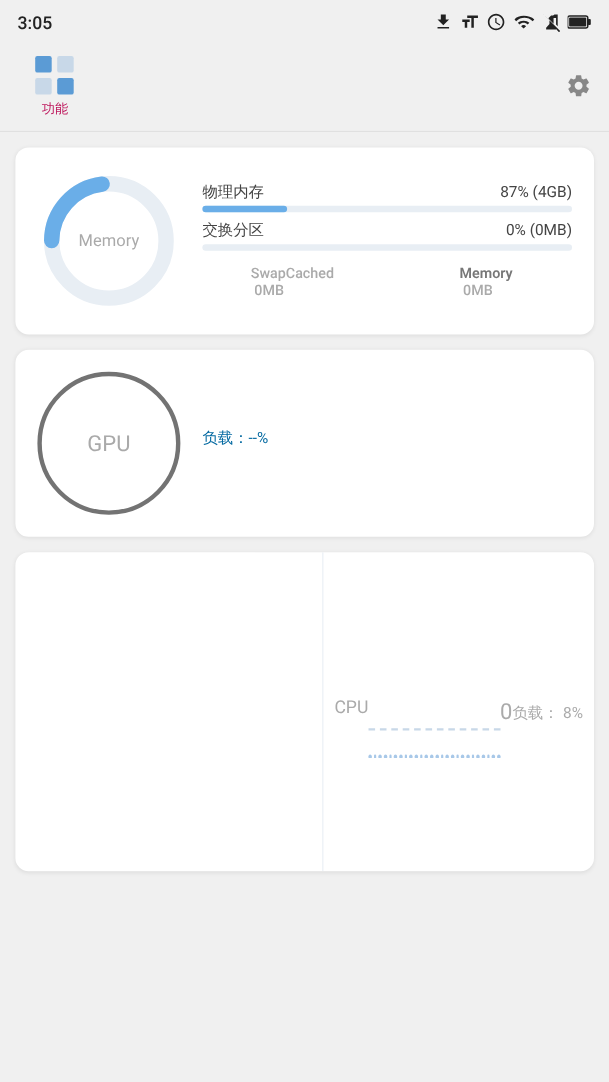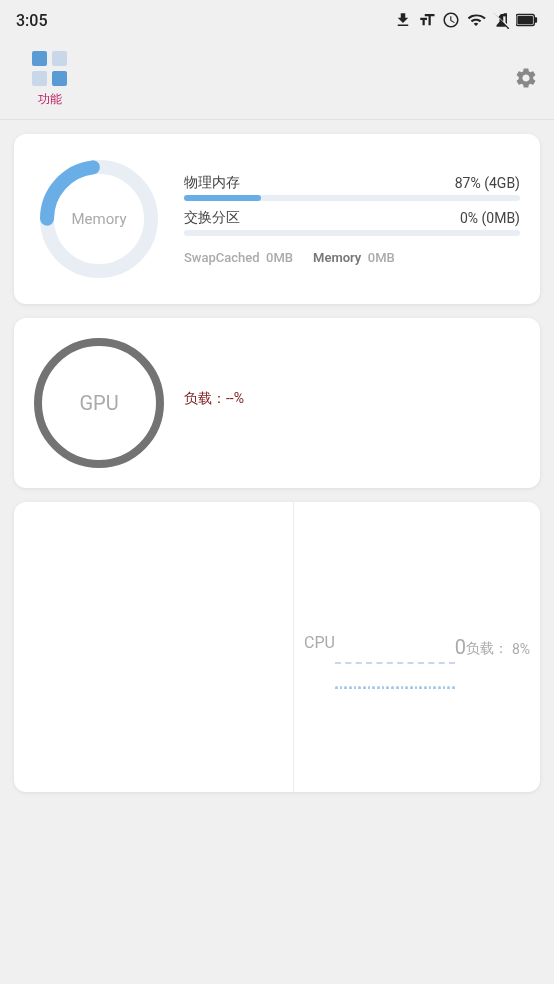--- a/index.html
+++ b/index.html
@@ -170,34 +170,35 @@
       gap: 20px;
       margin-top: 6px;
     }
     .mem-extra-item {
       font-size: 13px;
       color: #888;
     }
     .mem-extra-item span {
       font-weight: 500;
       color: #aaa;
+      margin-left: 44px;
     }
 
     
     .gpu-card {
       display: flex;
       align-items: center;
       gap: 20px;
       min-height: 160px;
     }
     .gpu-circle {
       width: 130px;
       height: 130px;
       border-radius: 50%;
-      border: 8px solid #737373;
+      border: 4px solid #737373;
       display: flex;
       align-items: center;
       justify-content: center;
       flex-shrink: 0;
     }
     .gpu-circle-label {
       font-size: 20px;
       color: #aaa;
     }
     .gpu-info {
@@ -206,21 +207,21 @@
       flex-direction: column;
       gap: 8px;
     }
     .gpu-mhz {
       font-size: 24px;
       font-weight: 300;
       color: #444;
     }
     .gpu-load {
       font-size: 14px;
-      color: #7f1d1d;
+      color: #0369a1;
     }
     .gpu-model {
       font-size: 12px;
       color: #aaa;
       line-height: 1.5;
     }
 
     
     .cpu-card {
       min-height: 290px;

